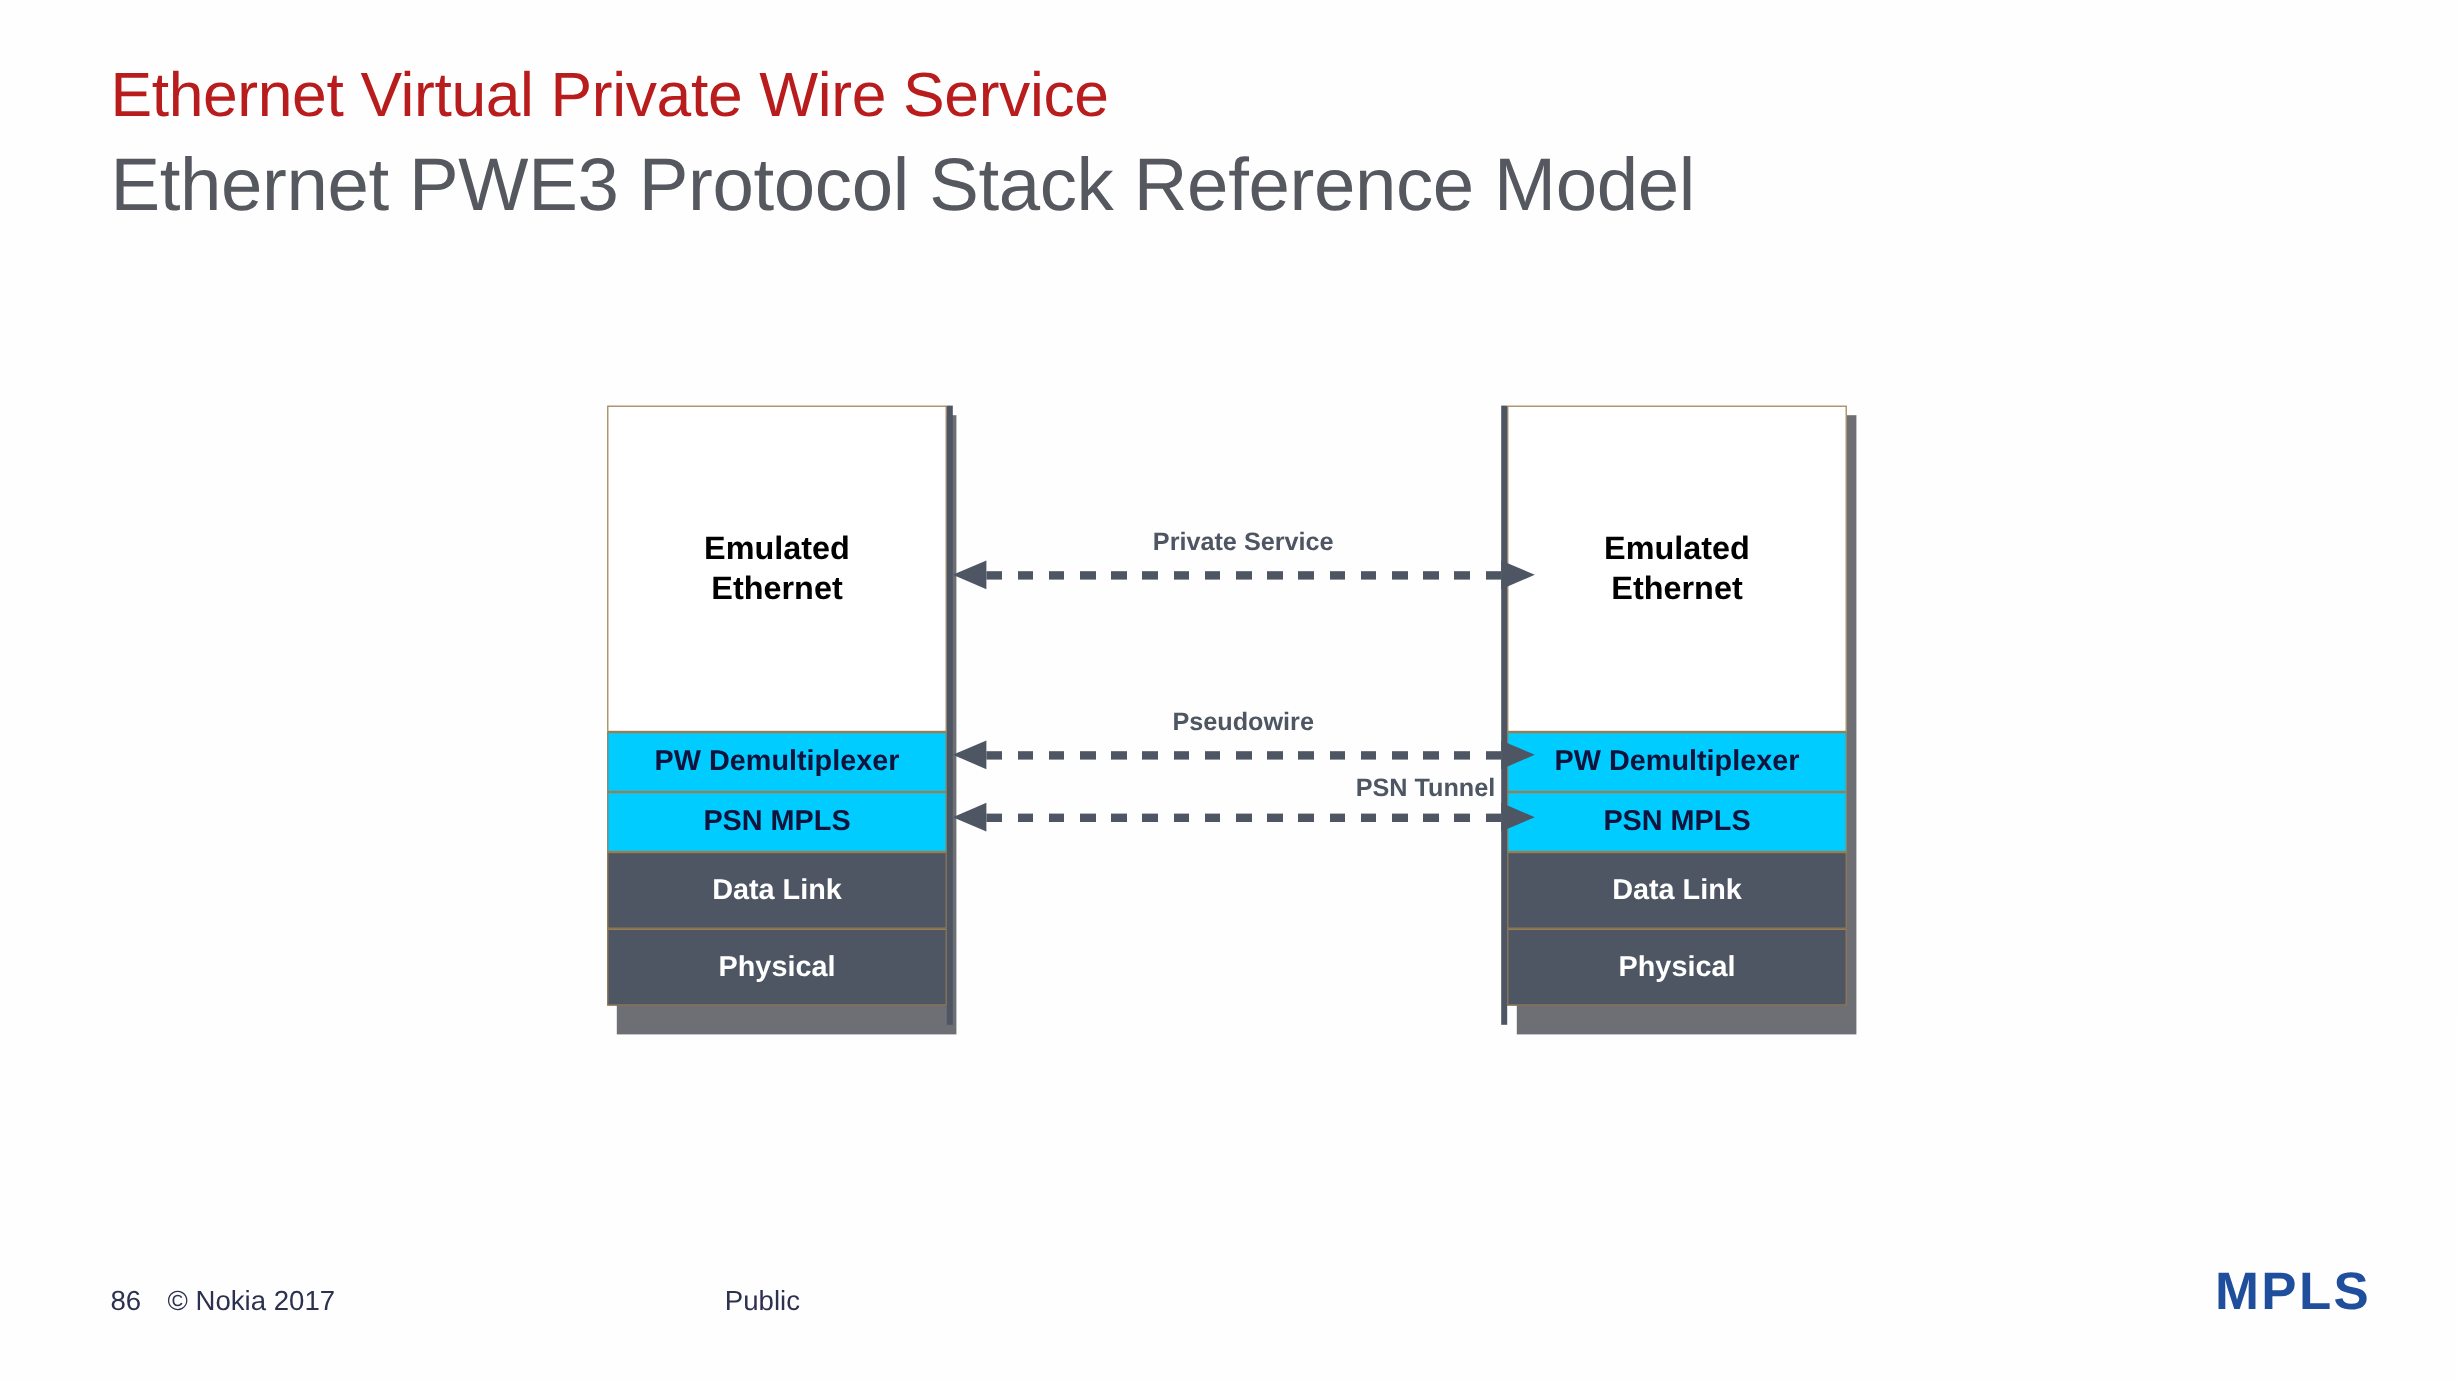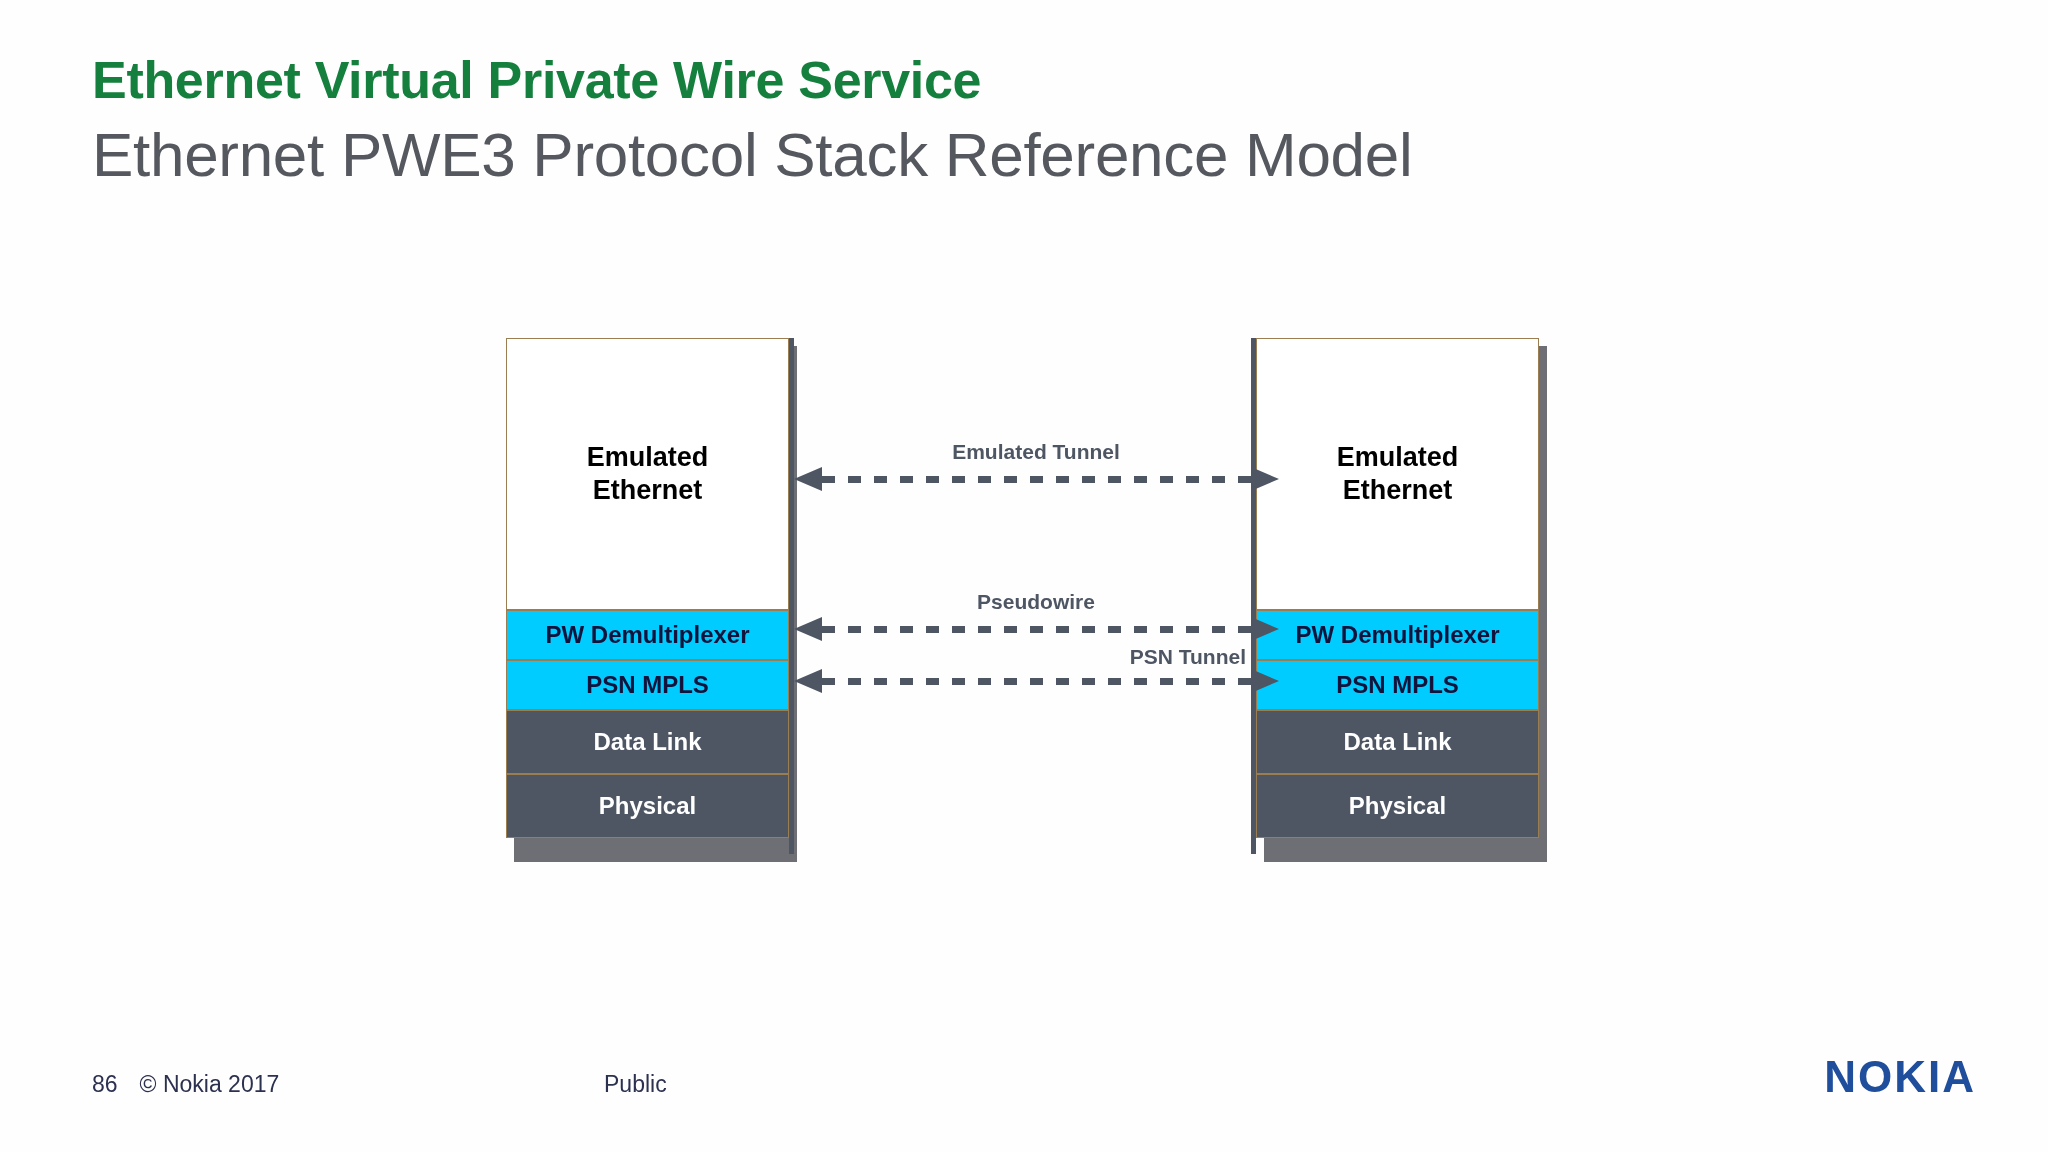--- a/index.html
+++ b/index.html
@@ -9,22 +9,22 @@
     font-family:"Liberation Sans", sans-serif;
     overflow:hidden;
     position:relative;
   }
   .slide{position:absolute;inset:0;background:#fefefe;}
 
   
   .title-block{position:absolute;left:92px;top:52px;}
   .title{
     font-size:52px;
-    font-weight:700;
-    color:#15803d;
+    font-weight:400;
+    color:#b91c1c;
     letter-spacing:-0.3px;
     line-height:1.08;
     white-space:nowrap;
   }
   .subtitle{
     font-size:62px;
     font-weight:400;
     color:#55585f;
     letter-spacing:-0.3px;
     line-height:1.08;
@@ -178,21 +178,21 @@
           </span>
         </div>
         <div class="layer cyan">PW Demultiplexer</div>
         <div class="layer cyan">PSN MPLS</div>
         <div class="layer slate">Data Link</div>
         <div class="layer slate">Physical</div>
       </div>
       <div class="edge-bar" style="left:-5px;height:516px;"></div>
     </div>
 
-    <div class="conn-label" style="left:810px;top:440px;">Emulated Tunnel</div>
+    <div class="conn-label" style="left:810px;top:440px;">Private Service</div>
     <div class="connector" style="left:778px;top:474px;width:485px;">
       <div class="arrow-head left"></div>
       <div class="conn-line"></div>
       <div class="arrow-head right"></div>
     </div>
 
     <div class="conn-label" style="left:810px;top:590px;">Pseudowire</div>
     <div class="connector" style="left:778px;top:624px;width:485px;">
       <div class="arrow-head left"></div>
       <div class="conn-line"></div>
@@ -207,16 +207,16 @@
     </div>
 
   </div>
 
   <div class="footer">
     <div class="footer-left">
       <span>86</span>
       <span>© Nokia 2017</span>
     </div>
     <div class="footer-center">Public</div>
-    <div class="nokia-logo">NOKIA</div>
+    <div class="nokia-logo">MPLS</div>
   </div>
 
 </div>
 
 </body></html>

